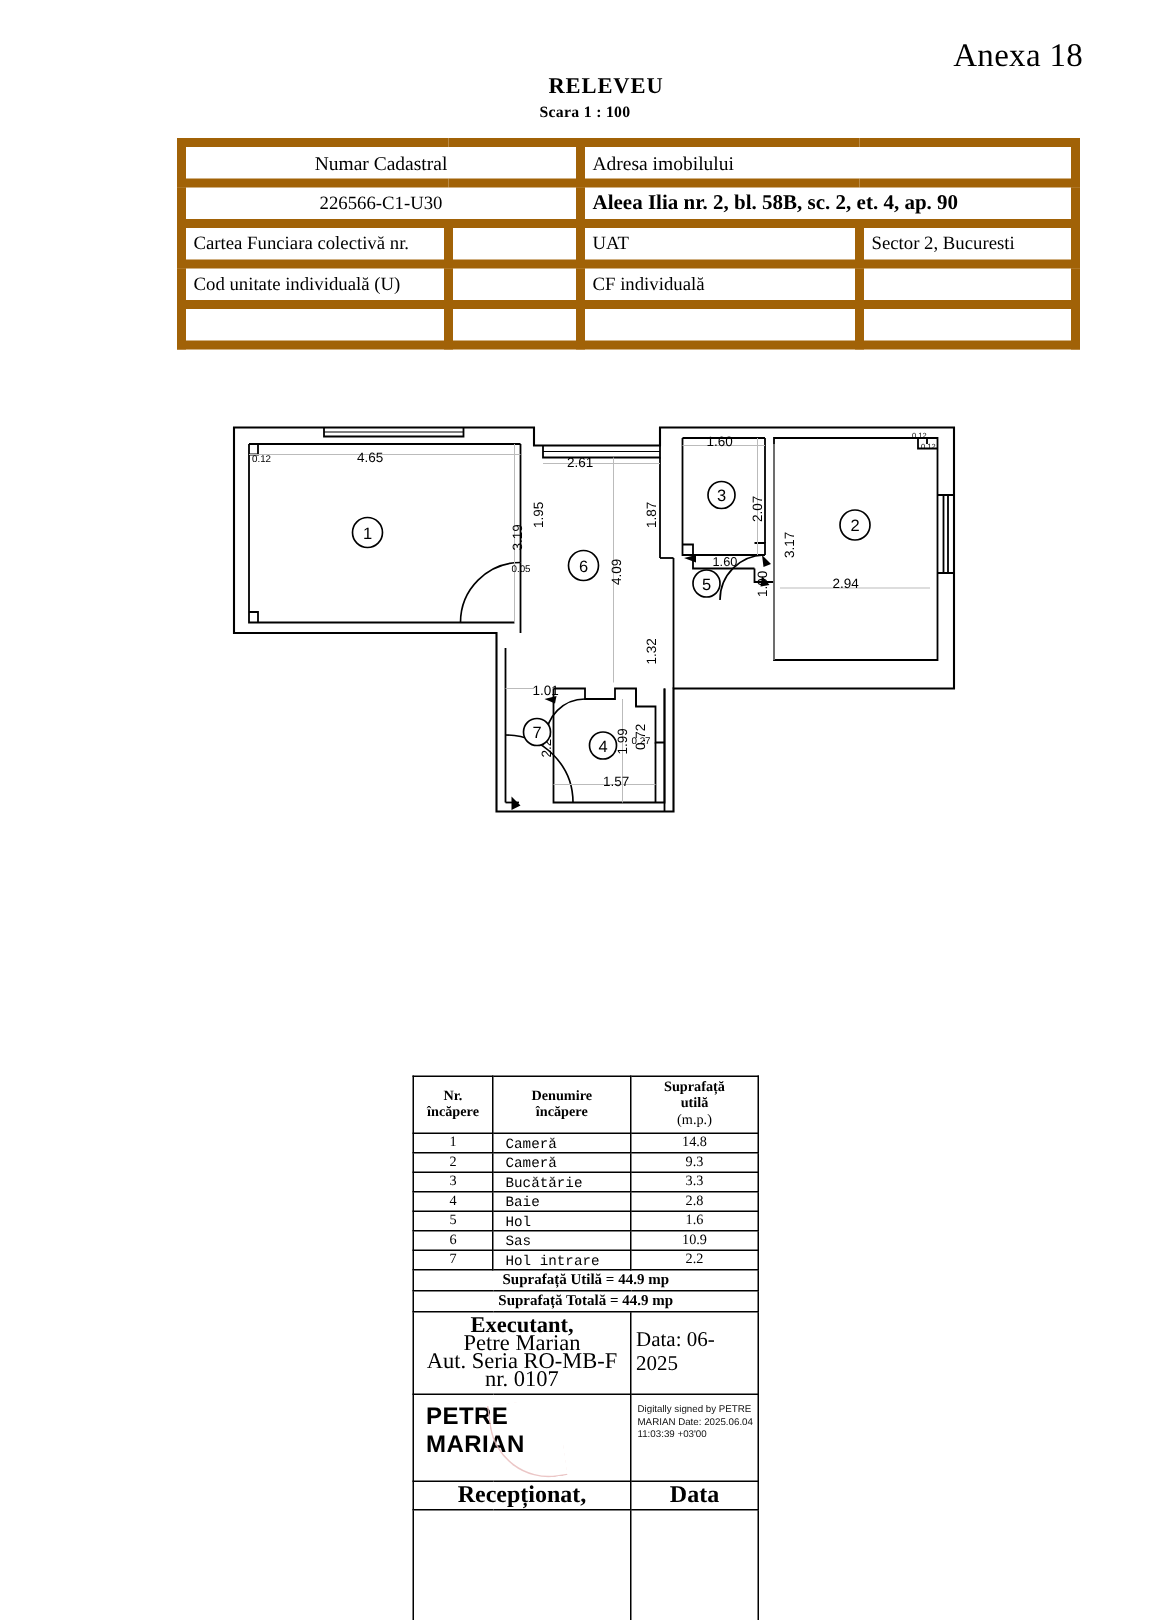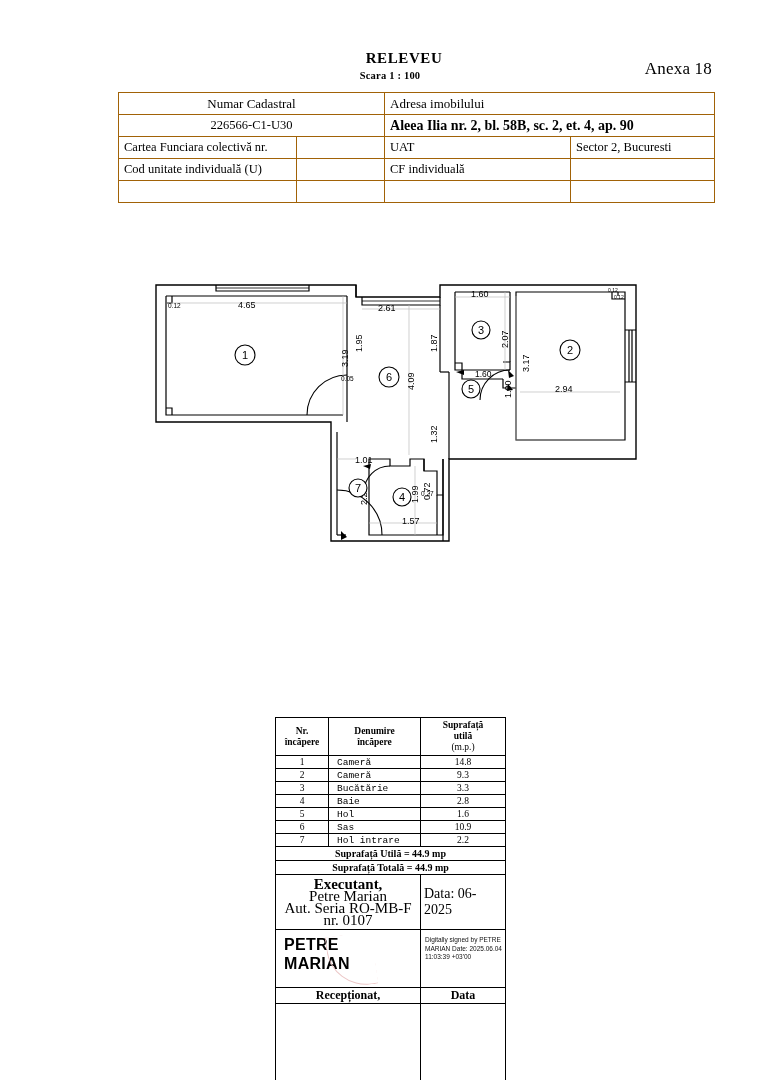--- a/index.html
+++ b/index.html
@@ -4,40 +4,40 @@
 <style>
   html,body{margin:0;padding:0;background:#ffffff;}
   body{
     width:780px;height:1080px;position:relative;overflow:hidden;
     font-family:"Liberation Serif",serif;color:#000;
   }
   .page{position:absolute;inset:0;}
 
   
   #anexa{
-    position:absolute;right:68px;top:24px;
-    font-size:17px;font-family:"Liberation Serif",serif;
-    letter-spacing:.2px;white-space:nowrap;margin-top:35px;
+    position:absolute;right:58px;top:24px;
+    font-size:22px;font-family:"Liberation Serif",serif;
+    letter-spacing:.2px;white-space:nowrap;
   }
   #releveu{
     position:absolute;left:0;right:0;top:50px;
     text-align:center;font-weight:bold;font-size:15px;letter-spacing:.6px;padding-left:28px;
   }
   #scara{
     position:absolute;left:0;right:0;top:70px;
     text-align:center;font-weight:bold;font-size:10.5px;letter-spacing:.2px;
   }
 
   
   #idtable{
     position:absolute;left:118px;top:92px;width:596px;
     border-collapse:collapse;table-layout:fixed;
   }
   #idtable td{
-    border:1px solid #a16207;
+    border:6px solid #a16207;
     padding:1px 5px;
     font-size:13px;
     height:19px;
     vertical-align:middle;
   }
   #idtable td.ctr{text-align:center;}
   #idtable td.b{font-weight:bold;font-size:14px;}
   #idtable td.sm{font-size:12.5px;}
   .h22{height:22px;}
 
@@ -58,21 +58,21 @@
     vertical-align:middle;
   }
   #roomtable th{font-weight:bold;font-size:9.5px;line-height:11px;padding:2px 2px;}
   #roomtable td.num{text-align:center;width:53px;}
   #roomtable td.nam{text-align:left;padding-left:8px;font-family:Liberation Mono, monospace;}
   #roomtable td.sup{text-align:center;width:85px;}
   #roomtable td.tot{text-align:center;font-weight:bold;font-size:10px;height:13px;}
   #roomtable td.exec{text-align:center;font-size:15px;line-height:12px;padding:3px 2px;vertical-align:top;}
   #roomtable td.data{text-align:left;font-size:14px;vertical-align:middle;border-radius:12px;}
   #roomtable td.sig{padding:0;height:57px;vertical-align:top;position:relative;}
-  #roomtable td.rec{text-align:center;font-weight:bold;font-size:12px;height:13px;}
+  #roomtable td.rec{text-align:center;font-weight:bold;font-size:16px;height:13px;}
   #roomtable td.blank{height:88px;}
 
   .signame{
     font-family:"Liberation Sans",sans-serif;
     font-size:16px;line-height:19px;
     padding:5px 0 0 8px;letter-spacing:.3px;font-weight:bold;
   }
   .sigmeta{
     font-family:"Liberation Sans",sans-serif;
     font-size:6.5px;line-height:8.5px;

